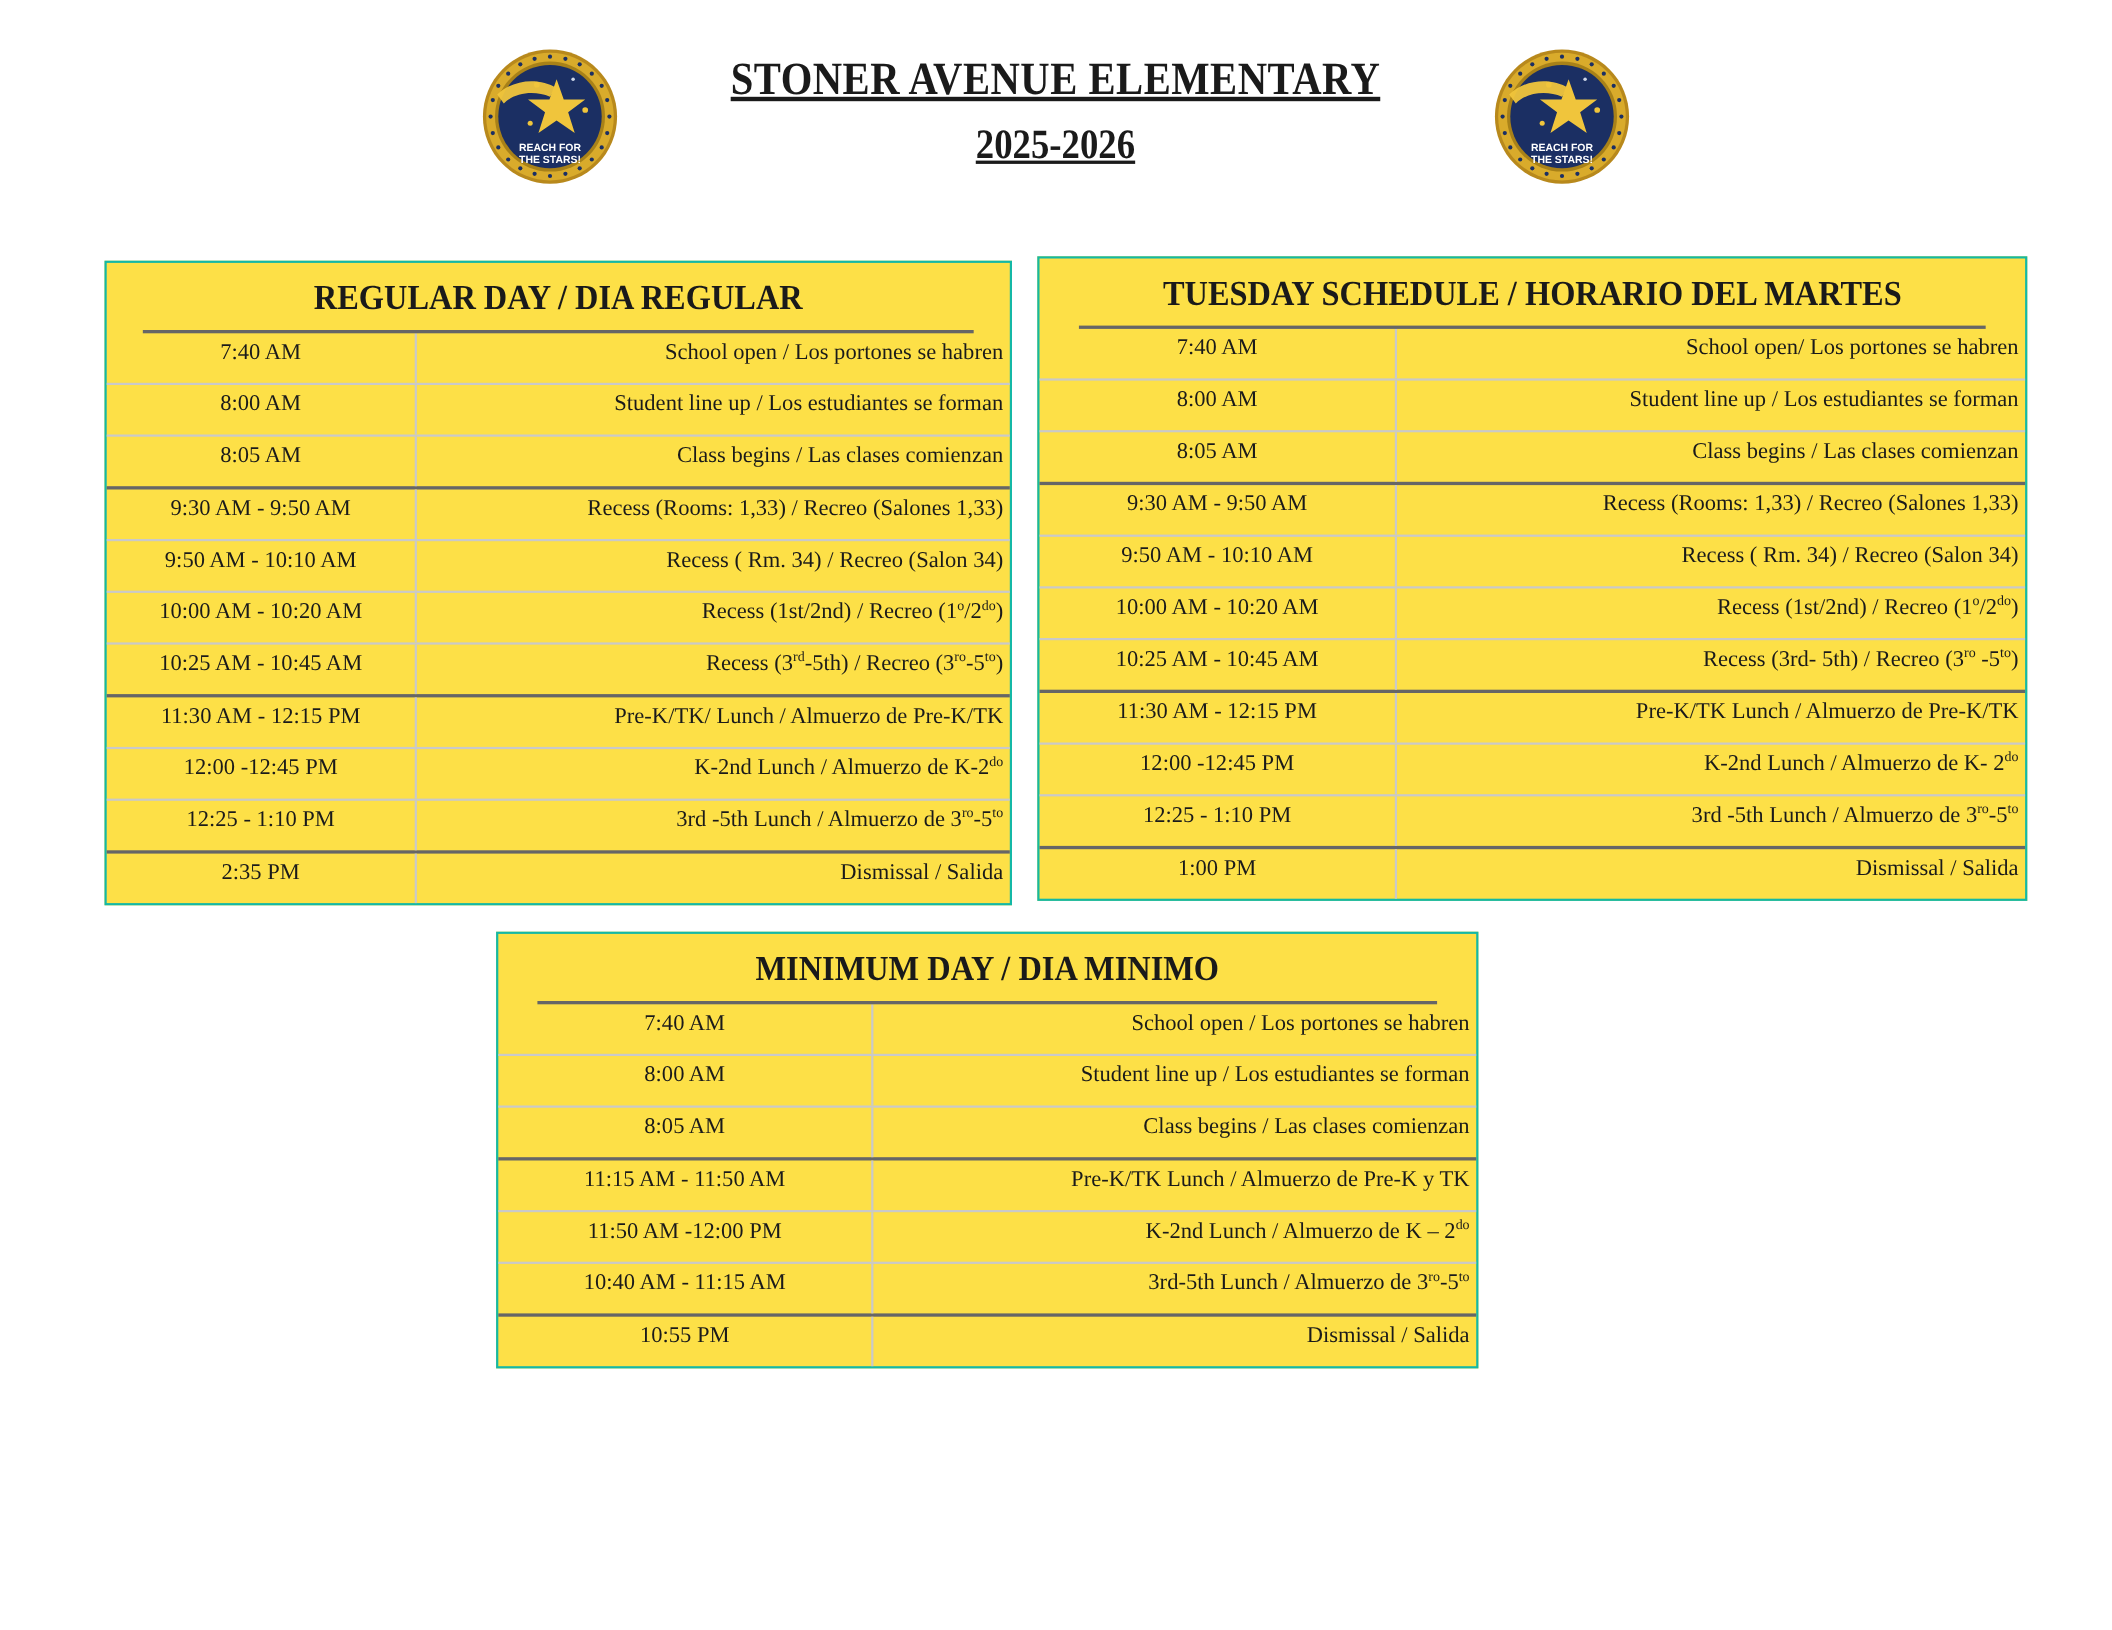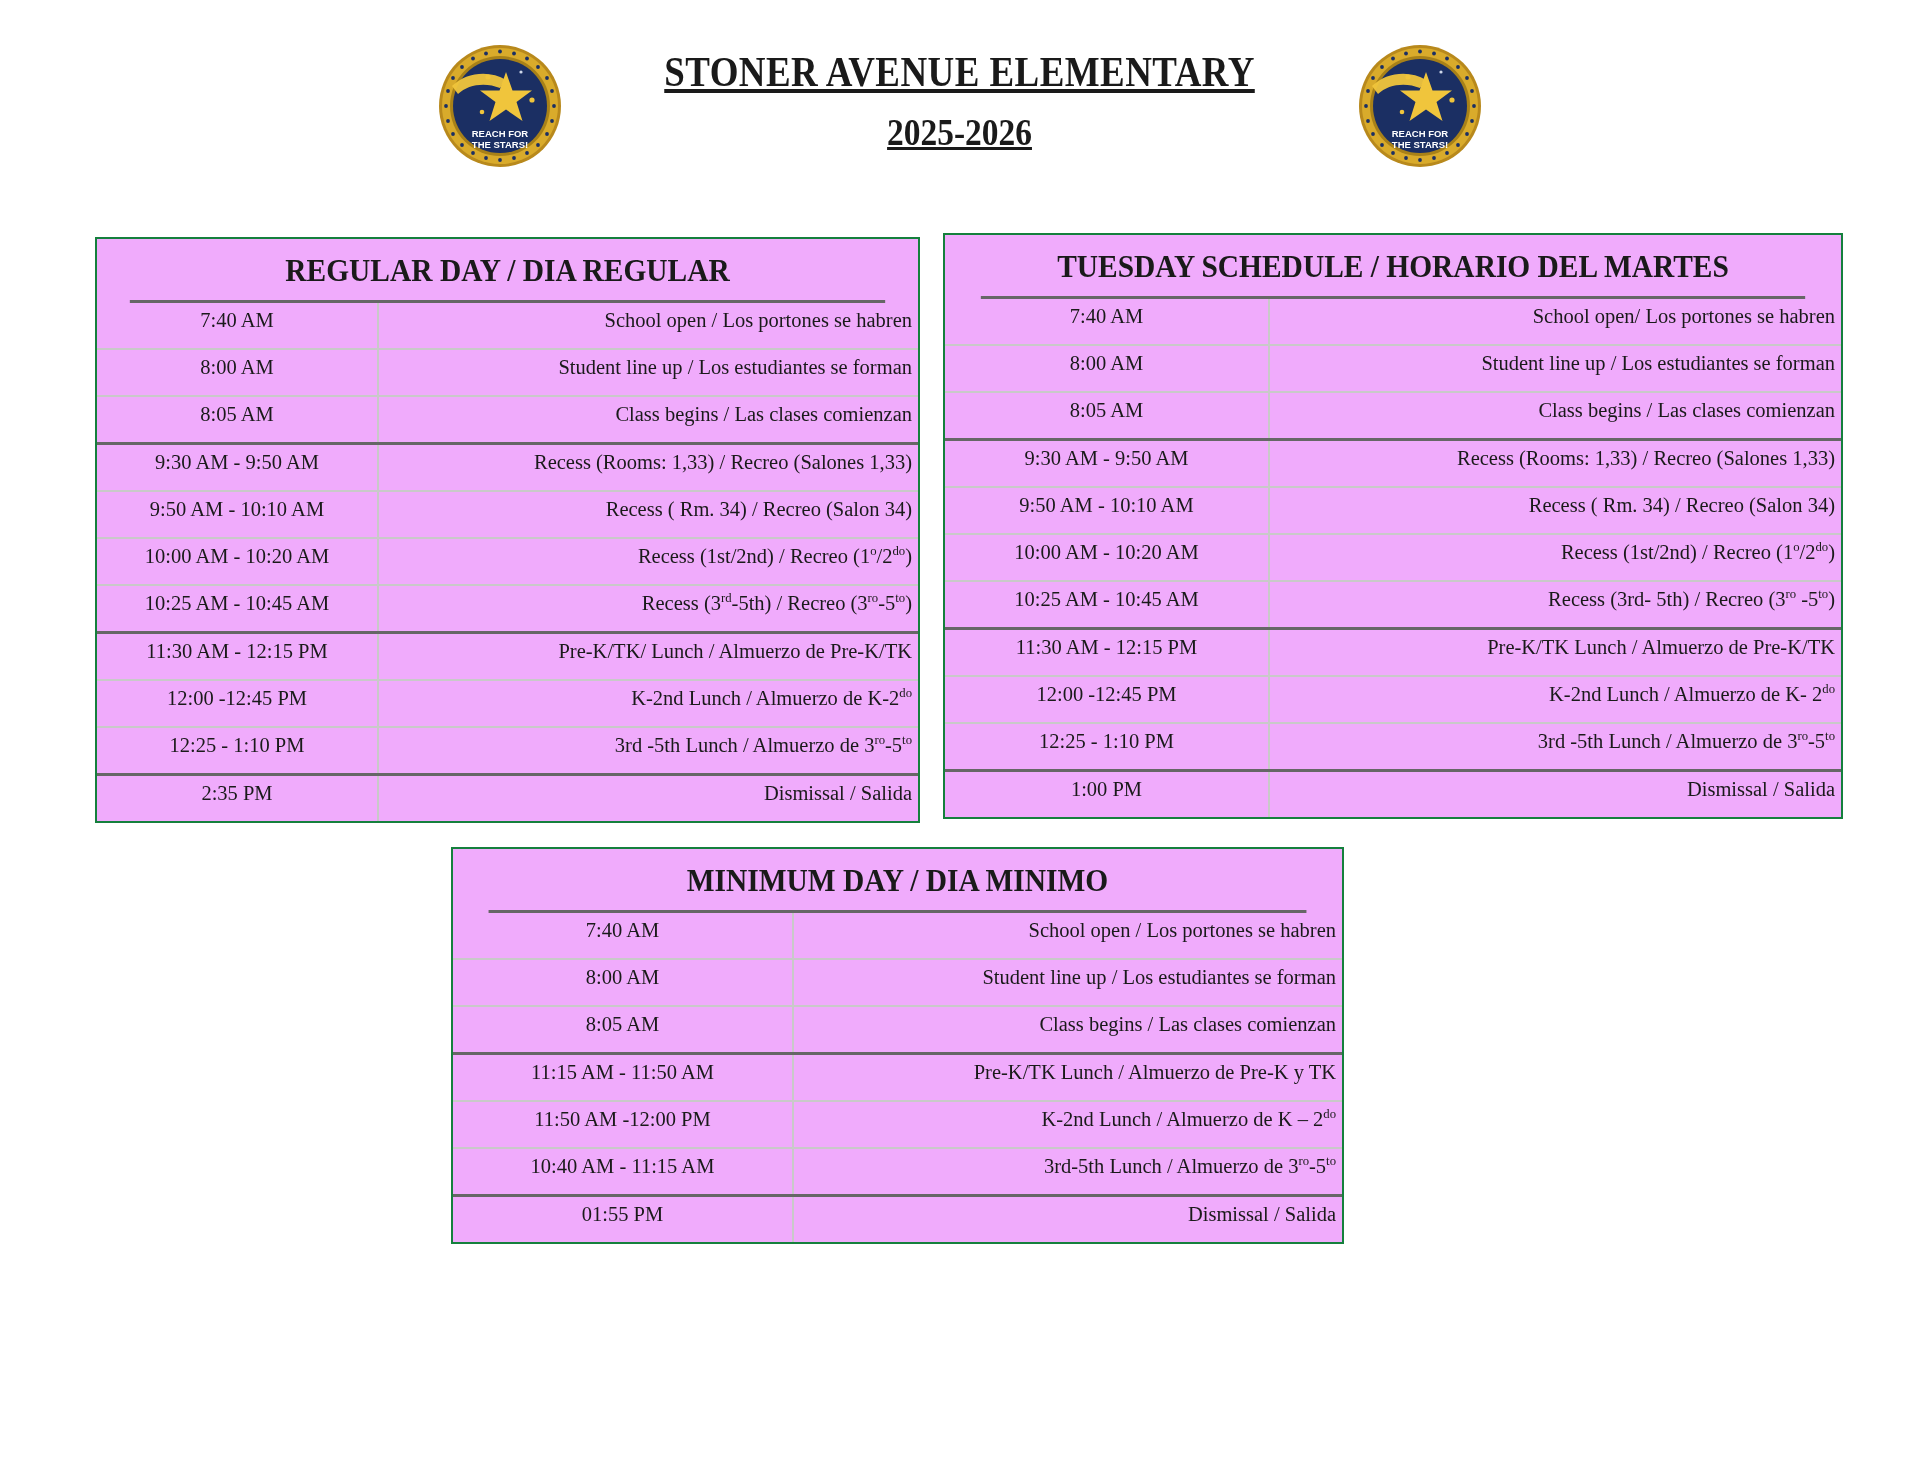--- a/index.html
+++ b/index.html
@@ -59,22 +59,22 @@
     width: 128px;
     height: 128px;
     flex: 0 0 128px;
     position: relative;
   }
   .logo svg { display: block; width: 128px; height: 128px; }
 
   
   .sched {
     position: absolute;
-    border: 2px solid #15803d;
-    background: #f0abfc;
+    border: 2px solid #14b8a6;
+    background: #fde047;
     box-sizing: border-box;
     border-collapse: separate;
   }
   .sched .ttl {
     text-align: center;
     font-size: 32px;
     font-weight: bold;
     padding: 13px 4px 11px 4px;
     border-bottom: 3px solid #666666;
     transform: scaleX(0.92);
@@ -339,17 +339,17 @@
       </div>
       <div class="row">
         <div class="cell-time">11:50 AM -12:00 PM</div>
         <div class="cell-desc">K-2nd  Lunch / Almuerzo de K – 2<sup>do</sup></div>
       </div>
       <div class="row grp">
         <div class="cell-time">10:40 AM - 11:15 AM</div>
         <div class="cell-desc">3rd-5th Lunch / Almuerzo de 3<sup>ro</sup>-5<sup>to</sup></div>
       </div>
       <div class="row last">
-        <div class="cell-time">01:55 PM</div>
+        <div class="cell-time">10:55 PM</div>
         <div class="cell-desc">Dismissal / Salida</div>
       </div>
     </div>
 </div>
 
 </body></html>

